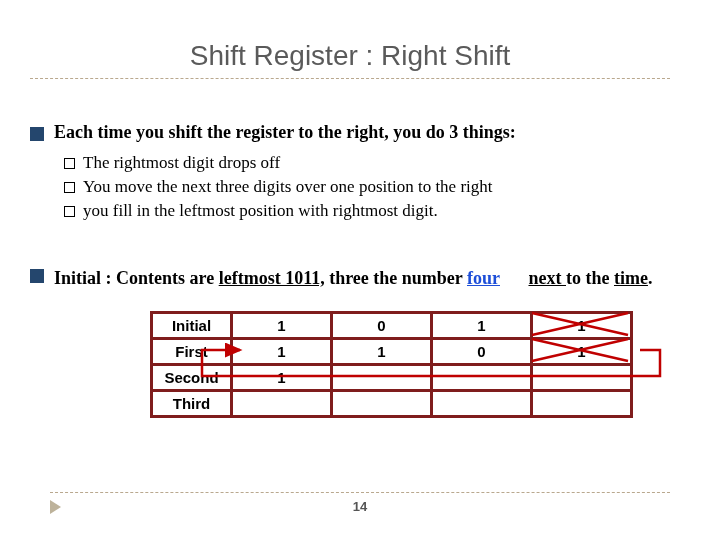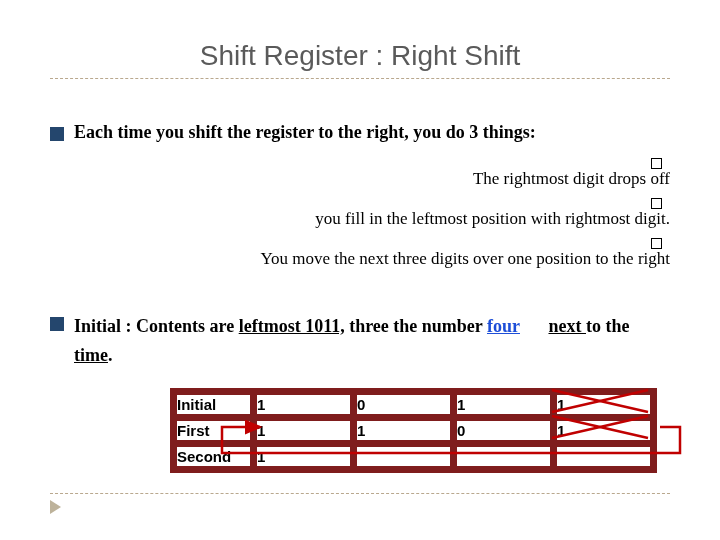--- a/index.html
+++ b/index.html
@@ -6,21 +6,21 @@
   body {
     width: 720px;
     height: 540px;
     background: #fff;
     font-family: "Times New Roman", Times, serif;
     color: #000;
     position: relative;
     overflow: hidden;
   }
   .slide {
-    padding: 40px 50px 0 50px;
+    padding: 40px 50px 0 30px;
   }
   .title {
     font-family: Arial, Helvetica, sans-serif;
     font-size: 28px;
     font-weight: 400;
     color: #5a5a5a;
     text-align: center;
     margin-bottom: 6px;
   }
   .hr-dashed {
@@ -40,24 +40,23 @@
     background: #24466d;
     margin-right: 10px;
     margin-top: 5px;
     flex: 0 0 14px;
   }
   .sublist {
     margin: 0 0 16px 34px;
   }
   .subline {
     display: flex;
-    align-items: flex-end;
+    align-items: flex-start;
     font-size: 17px;
     margin-bottom: 4px;
-    flex-direction: column;
   }
   .box-icon {
     width: 11px; height: 11px;
     border: 1px solid #000;
     margin-right: 8px;
     margin-top: 5px;
     flex: 0 0 11px;
     background: #fff;
   }
   .b { font-weight: bold; }
@@ -66,23 +65,23 @@
   .ex-text { line-height: 1.6; font-size: 18px; }
   .ex-block { margin-left: 24px; margin-top: 4px; }
   .table-wrap { margin: 18px 0 0 120px; position: relative; }
   table {
     border-collapse: collapse;
     font-family: Arial, Helvetica, sans-serif;
     font-size: 15px;
     font-weight: bold;
   }
   th, td {
-    border: 7px solid #7f1d1d;
+    border: 3px solid #7f1d1d;
     height: 26px;
-    text-align: left;
+    text-align: center;
     vertical-align: middle;
     padding: 0;
   }
   .col-label { width: 80px; font-weight: bold; }
   .col-bit { width: 100px; }
   .cross {
     position: absolute;
     width: 100px;
     height: 26px;
     pointer-events: none;
@@ -134,25 +133,25 @@
     <span class="b">Each time you shift the register to the right, you do 3 things:</span>
   </div>
 
   <div class="sublist">
     <div class="subline">
       <span class="box-icon"></span>
       <span>The rightmost digit drops off</span>
     </div>
     <div class="subline">
       <span class="box-icon"></span>
-      <span>you fill in the leftmost position with rightmost digit.</span>
+      <span>You move the next three digits over one position to the right</span>
     </div>
     <div class="subline">
       <span class="box-icon"></span>
-      <span>You move the next three digits over one position to the right</span>
+      <span>you fill in the leftmost position with rightmost digit.</span>
     </div>
   </div>
 
   <div class="line">
     <span class="q-icon"></span>
     <span class="ex-text">
       <span class="b">Initial : Contents are </span><span class="b u">leftmost 1011,</span><span class="b">  three the number </span><span class="b u red">four</span>
       <span class="ex-block">
         <span class="b u">next </span><span class="b">to the </span><span class="b u">time</span><span class="b">.</span>
       </span>
@@ -176,20 +175,27 @@
         <td class="col-bit">0</td>
         <td class="col-bit">1</td>
       </tr>
       <tr>
         <td class="col-label">Second</td>
         <td class="col-bit">1</td>
         <td class="col-bit"></td>
         <td class="col-bit"></td>
         <td class="col-bit"></td>
       </tr>
+      <tr>
+        <td class="col-label">Third</td>
+        <td class="col-bit"></td>
+        <td class="col-bit"></td>
+        <td class="col-bit"></td>
+        <td class="col-bit"></td>
+      </tr>
     </tbody>
       </table>
 
     <div class="cross" style="left:380px; top:0;">
       <svg viewBox="0 0 100 26">
           <line x1="2" y1="2" x2="98" y2="24" stroke="#c00000" stroke-width="2.5"></line>
           <line x1="2" y1="24" x2="98" y2="2" stroke="#c00000" stroke-width="2.5"></line>
         </svg>
     </div>
 
@@ -208,15 +214,16 @@
       </defs>
       <polyline points="490,39 510,39 510,65 52,65 52,39 90,39" fill="none" stroke="#c00000" stroke-width="2.5" marker-end="url(#arrHead)"></polyline>
     </svg>
   </div>
 </div>
 
 <div class="footer">
   <hr class="footer-hr">
   <div class="footer-row">
     <span class="tri-icon"></span>
+    <span class="page-num">14</span>
     <span style="width:11px"></span>
   </div>
 </div>
 
 </body></html>

